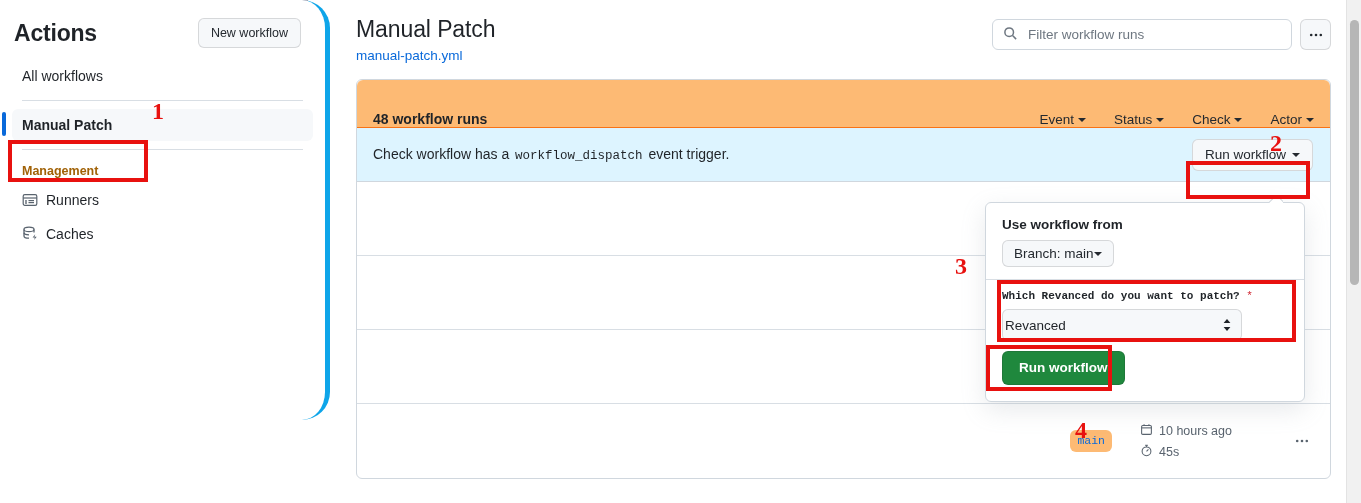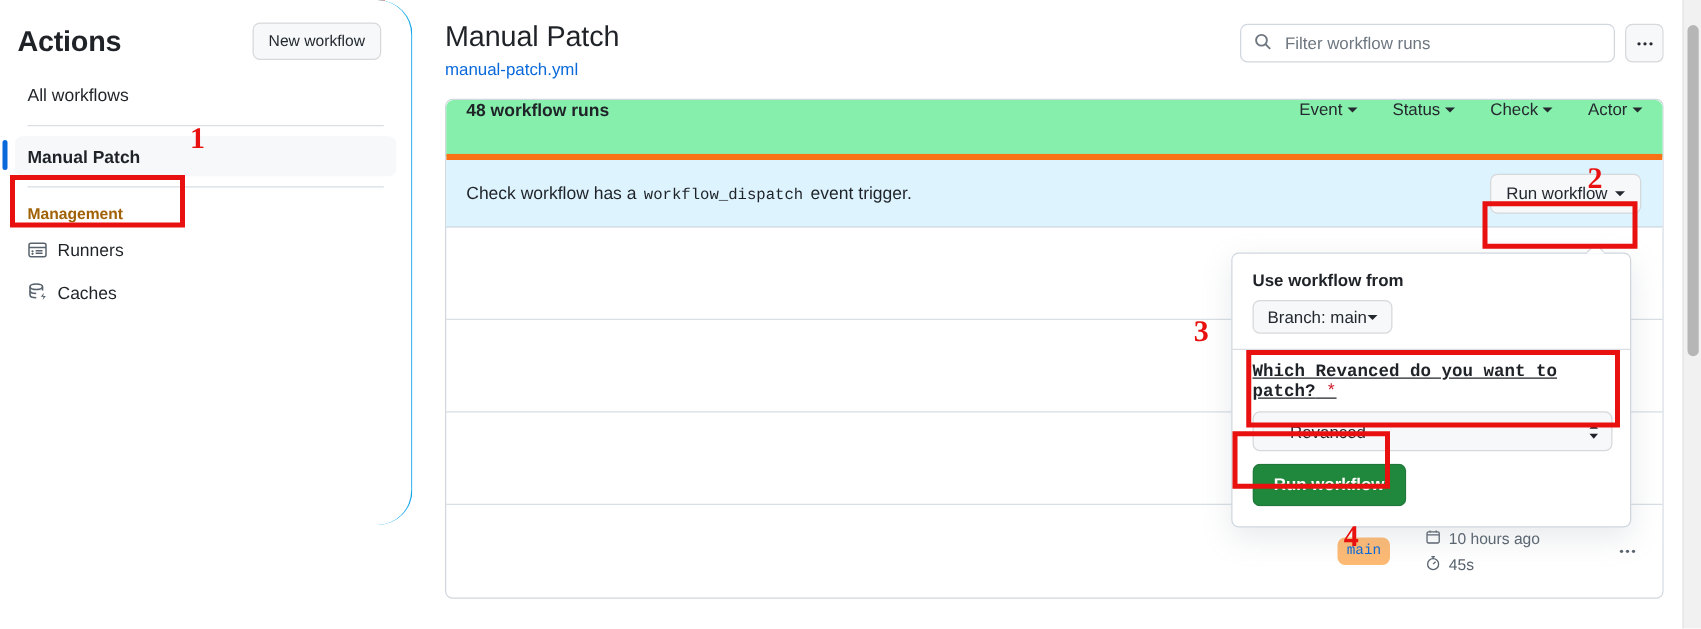--- a/index.html
+++ b/index.html
@@ -17,21 +17,21 @@
   
   .top-progress {
     position: absolute; left: 220px; top: 0px; width: 88px; height: 4px;
     background: #ff7b63; border-radius: 0;
   }
 
   
   .sidebar {
     position: absolute; left: 0; top: 0; width: 330px; height: 420px;
     background: #ffffff;
-    border-right: 1px solid #0ea5e9;
+    border-right: 5px solid #0ea5e9;
     padding: 0;
     border-radius: 28px;
   }
   .sidebar-head {
     display: flex; align-items: center; justify-content: space-between;
     padding: 18px 24px 10px 14px;
   }
   .sidebar-title {
     font-size: 23px; font-weight: 700; letter-spacing: -0.2px; color: #1f2328;
   }
@@ -89,23 +89,23 @@
     display: flex; align-items: center; justify-content: center; cursor: pointer;
     color:#24292f;
   }
 
   
   .runs-panel {
     margin-top: 16px; border: 1px solid #d0d7de; border-radius: 6px;
     overflow: visible; background: #fff;
   }
   .runs-header {
-    background: #86efac; border-bottom: 5px solid #f97316;
+    background: #fdba74; border-bottom: 1px solid #f97316;
     border-radius: 6px 6px 0 0;
-    height: 48px; display: flex; align-items: flex-start; justify-content: space-between;
+    height: 48px; display: flex; align-items: flex-end; justify-content: space-between;
     padding: 0 16px;
   }
   .runs-count { font-size: 14px; font-weight: 600; color: #1f2328; }
   .filters { display: flex; align-items: center; gap: 28px; }
   .filter-item { font-size: 13.5px; color: #24292f; cursor: pointer; display:flex; align-items:center; gap:4px;}
   .caret-down { width:0;height:0;border-left:4px solid transparent;border-right:4px solid transparent;border-top:4px solid #24292f; display:inline-block;}
 
   .dispatch-banner {
     background: #ddf4ff; border-bottom: 1px solid #d0d7de;
     height: 54px; display: flex; align-items: center; justify-content: space-between;
@@ -157,28 +157,28 @@
   .dd-section { padding: 14px 16px 12px 16px; }
   .dd-label { font-size: 13.5px; font-weight: 600; color: #1f2328; margin-bottom: 8px; }
   .branch-select {
     display: inline-flex; align-items: center; gap: 0;
     background: #f6f8fa; border: 1px solid rgba(31,35,40,0.15); border-radius: 6px;
     font-size: 13.5px; color: #24292f; padding: 5px 11px; cursor: pointer;
   }
   .dd-divider { height: 1px; background: #d8dee4; }
   .dd-input-section { padding: 10px 16px 6px 16px; }
   .input-label {
-    font-family: "Liberation Mono", monospace; font-size: 14px; font-weight: 700;
-    color: #1f2328; margin-bottom: 7px; display: block; text-decoration: underline;
+    font-family: "Liberation Mono", monospace; font-size: 11px; font-weight: 700;
+    color: #1f2328; margin-bottom: 7px; display: block;
   }
   .req-star { color: #cf222e; font-weight: 400; }
   .native-select {
-    position: relative; width: 288px; height: 32px;
+    position: relative; width: 240px; height: 32px;
     background: #f6f8fa; border: 1px solid rgba(31,35,40,0.15); border-radius: 6px;
-    display: flex; align-items: center; padding: 0 26px 0 29px;
+    display: flex; align-items: center; padding: 0 26px 0 2px;
     font-size: 13.5px; color: #1f2328; cursor: pointer;
   }
   .select-arrows {
     position: absolute; right: 9px; top: 50%; transform: translateY(-50%);
     display: flex; flex-direction: column; gap: 2px; color: #1f2328;
   }
   .dd-footer { padding: 4px 16px 16px 16px; }
   .green-btn {
     background: #1f883d; color: #fff; border: 1px solid rgba(31,35,40,0.15);
     border-radius: 6px; font-size: 13.5px; font-weight: 600;

